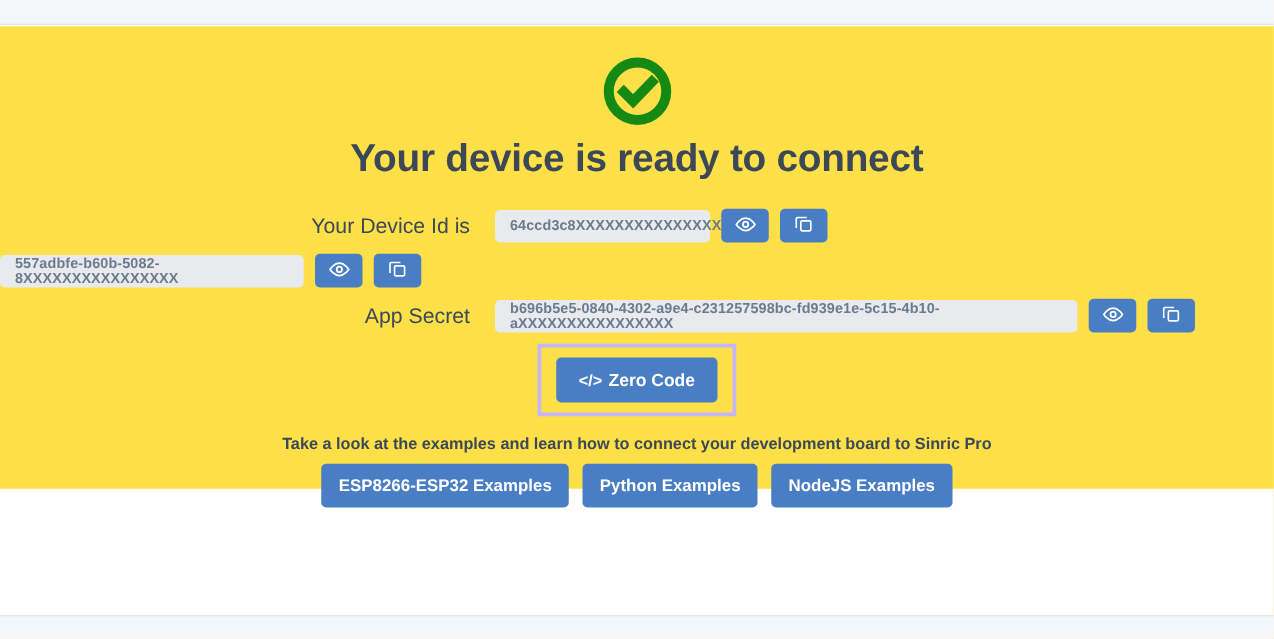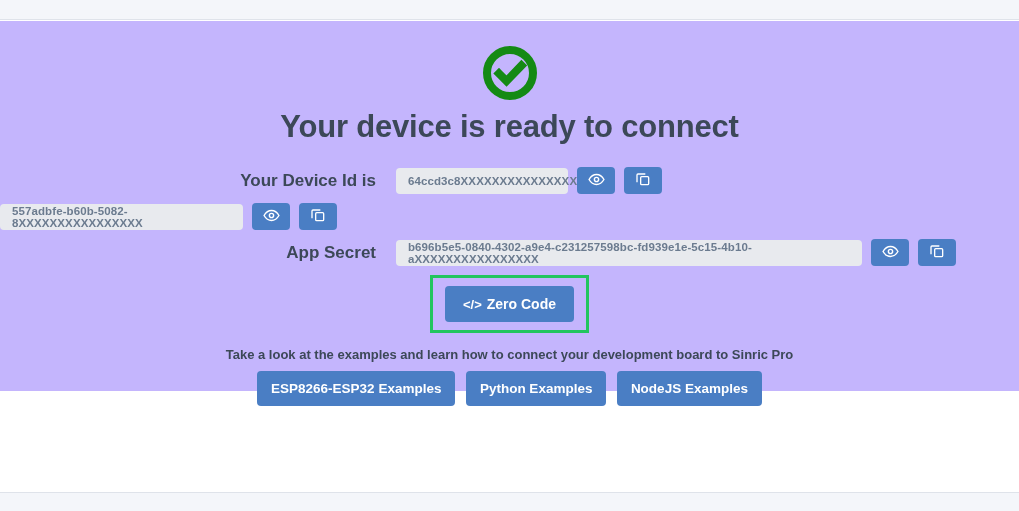--- a/index.html
+++ b/index.html
@@ -30,21 +30,21 @@
     height: 19px;
     background: #f4f6fa;
     border-top: 1px solid #dfe3ea;
     box-sizing: border-box;
   }
   .page {
     position: absolute;
     top: 21px; left: 0;
     width: 1019px;
     height: 370px;
-    background: #c4b5fd;
+    background: #fde047;
   }
 
   
   .check-wrap {
     width: 100%;
     text-align: center;
     margin-top: 24px;
     height: 56px;
   }
   .check-icon {
@@ -71,21 +71,21 @@
     align-items: center;
     justify-content: flex-start;
     margin-bottom: 9px;
   }
   .cred-label {
     width: 396px;
     text-align: right;
     padding-right: 20px;
     box-sizing: border-box;
     font-size: 17px;
-    font-weight: bold;
+    font-weight: normal;
     color: #3c4858;
     white-space: nowrap;
   }
   .cred-value {
     background: #e8eaee;
     border: none;
     border-radius: 4px;
     color: #6b7b8f;
     font-size: 11.5px;
     font-weight: bold;
@@ -121,21 +121,21 @@
     margin-top: 26px;
   }
   .zero-wrap {
     text-align: center;
     margin-top: 6px;
     position: relative;
     height: 62px;
   }
   .redbox {
     display: inline-block;
-    border: 3px solid #22c55e;
+    border: 3px solid #c4b5fd;
     padding: 8px 12px;
     background: transparent;
     line-height: 0;
   }
   .zero-btn {
     background: #4a7ec4;
     border: none;
     border-radius: 4px;
     color: #ffffff;
     font-size: 14px;

